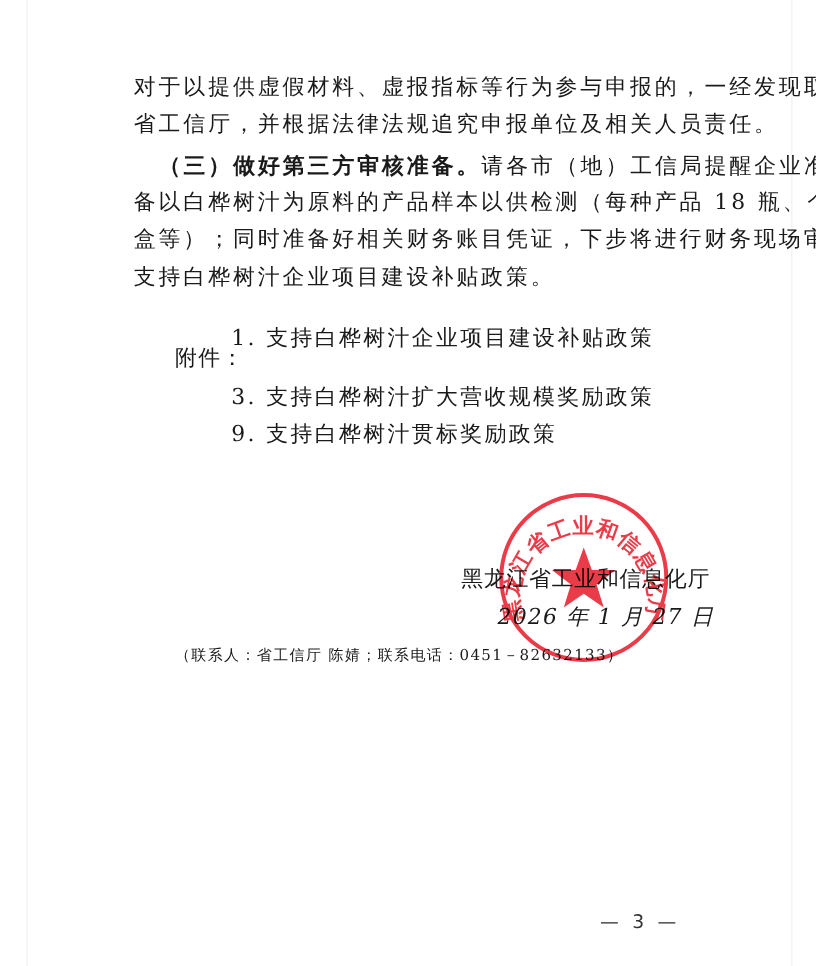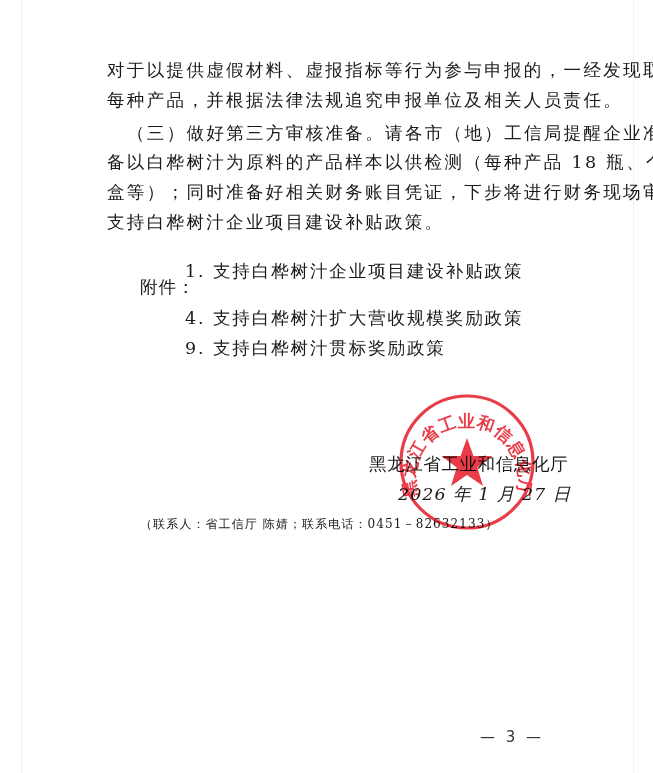--- a/index.html
+++ b/index.html
@@ -25,21 +25,21 @@
       box-shadow: -1px 0 0 #f1f1f1, 1px 0 0 #f1f1f1;
     }
     .line {
       position: absolute;
       white-space: nowrap;
       font-size: 17.5px;
       letter-spacing: 2.35px;
       line-height: 22px;
     }
     .body-line { left: 107px; }
-    .bold { font-weight: normal; }
+    .bold { font-weight: bold; }
     .att-label { left: 140px; }
     .att-item { left: 185px; }
     .signature { left: 369px; letter-spacing: 0.6px; font-size: 17.5px; }
     .date { left: 398px; letter-spacing: 1px; font-style: italic; }
     .contact { left: 140px; letter-spacing: 1.1px; font-size: 12px; }
     .page-number {
       position: absolute;
       left: 480px;
       top: 728px;
       font-size: 15px;
@@ -57,30 +57,30 @@
       opacity: 0.88;
       mix-blend-mode: multiply;
     }
   </style>
 </head>
 <body>
 
 <div class="page"></div>
 
 <div class="line body-line" style="top:59px;">对于以提供虚假材料、虚报指标等行为参与申报的，一经发现取</div>
-<div class="line body-line" style="top:89px;">每种产品，并根据法律法规追究申报单位及相关人员责任。</div>
+<div class="line body-line" style="top:89px;">省工信厅，并根据法律法规追究申报单位及相关人员责任。</div>
 
 <div class="line body-line" style="top:122px; left:127px;"><span class="bold">（三）做好第三方审核准备。</span><span>请各市（地）工信局提醒企业准</span></div>
 <div class="line body-line" style="top:151px;">备以白桦树汁为原料的产品样本以供检测（每种产品 18 瓶、个、</div>
 <div class="line body-line" style="top:181px;">盒等）；同时准备好相关财务账目凭证，下步将进行财务现场审核，</div>
 <div class="line body-line" style="top:211px;">支持白桦树汁企业项目建设补贴政策。</div>
 
 <div class="line att-label" style="top:276px; letter-spacing:1px;">附件：</div>
 <div class="line att-item" style="top:260px; letter-spacing:1.9px;">1. 支持白桦树汁企业项目建设补贴政策</div>
-<div class="line att-item" style="top:307px; letter-spacing:1.9px;">4. 支持白桦树汁扩大营收规模奖励政策</div>
+<div class="line att-item" style="top:307px; letter-spacing:1.9px;">3. 支持白桦树汁扩大营收规模奖励政策</div>
 <div class="line att-item" style="top:337px; letter-spacing:1.9px;">9. 支持白桦树汁贯标奖励政策</div>
 
 <div class="line signature" style="top:453px;">黑龙江省工业和信息化厅</div>
 <div class="line date" style="top:483px;">2026 年 1 月 27 日</div>
 
 <div class="line contact" style="top:513px;">（联系人：省工信厅  陈婧；联系电话：0451－82632133）</div>
 
 <svg class="stamp" viewBox="0 0 138 138">
   <circle cx="69" cy="69" r="66" fill="none" stroke="#e8202e" stroke-width="3.2"></circle>
   <defs>

